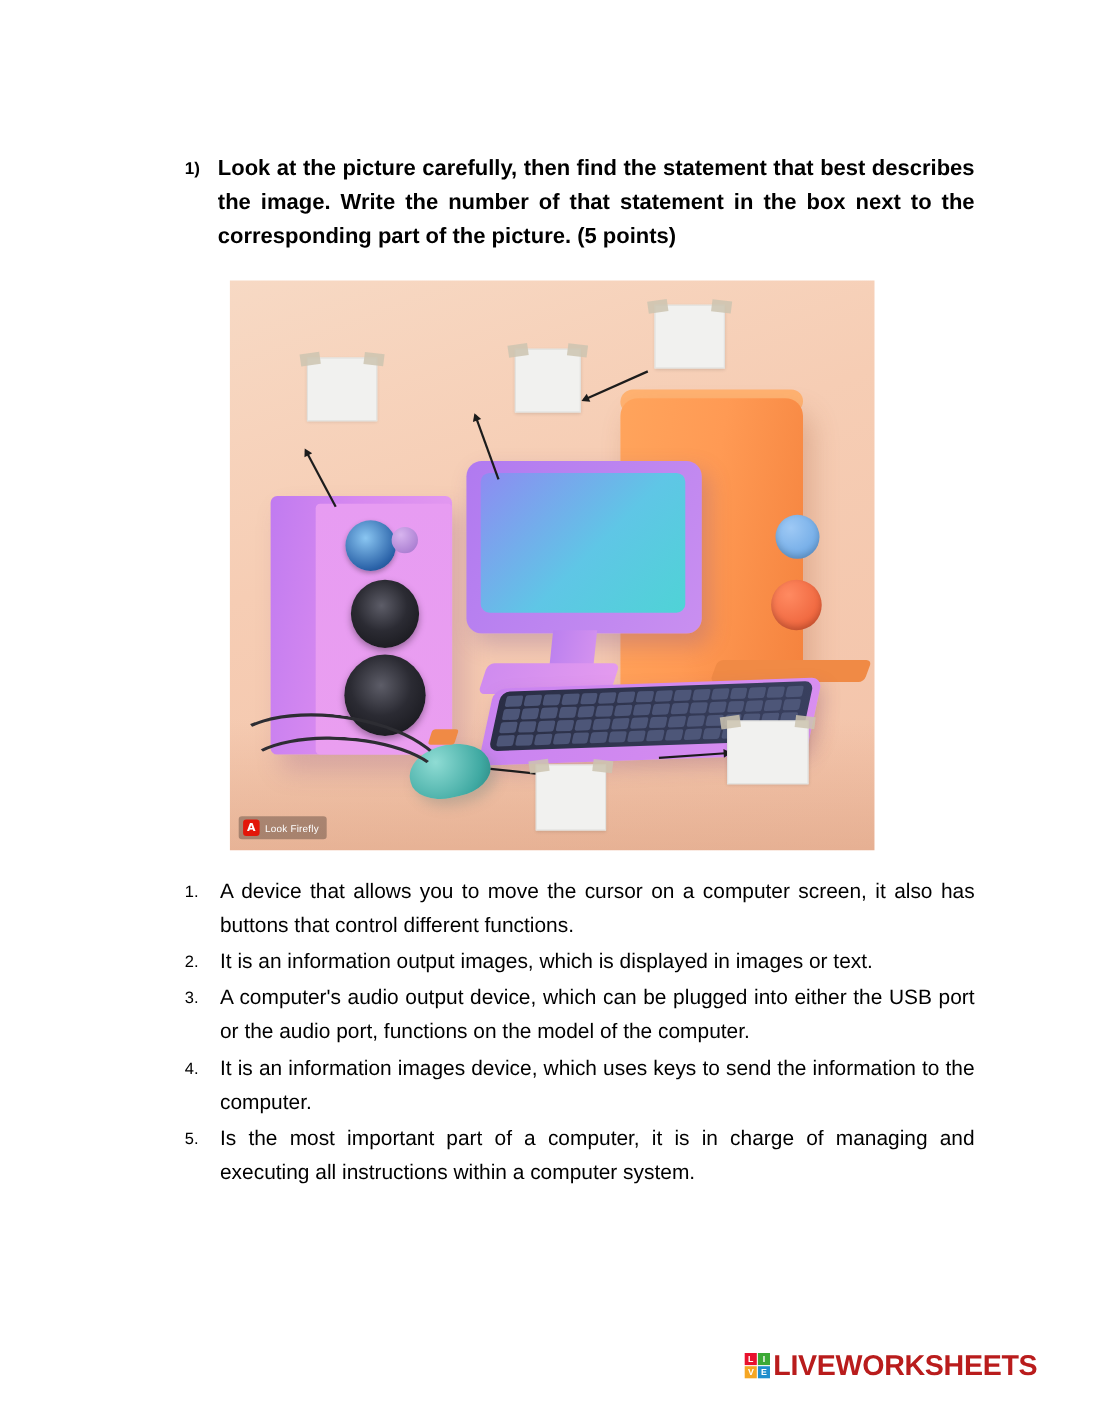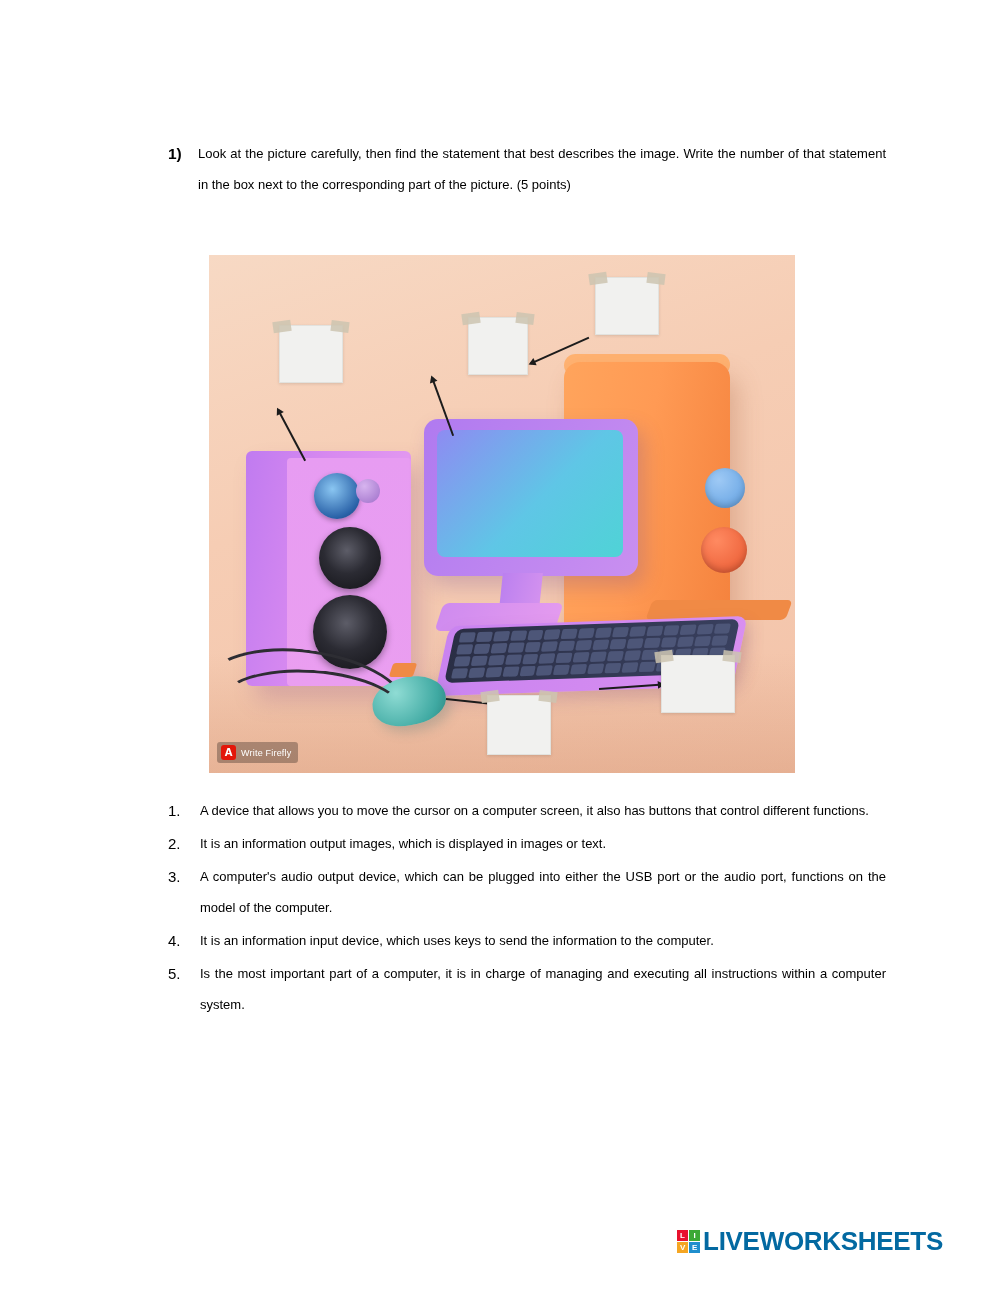--- a/index.html
+++ b/index.html
@@ -32,22 +32,22 @@
     align-items: flex-start;
   }
   .q-num {
     font-weight: bold;
     font-size: 15.5px;
     line-height: 31px;
     width: 30px;
     flex: 0 0 30px;
   }
   .q-text {
-    font-weight: normal;
-    font-size: 13px;
+    font-weight: bold;
+    font-size: 20px;
     line-height: 31px;
     text-align: justify;
     text-align-last: left;
     width: 688px;
   }
 
   
   .illustration {
     position: absolute;
     left: 209px;
@@ -309,21 +309,21 @@
     align-items: flex-start;
     margin-bottom: 2px;
   }
   .ans-num {
     flex: 0 0 32px;
     font-size: 15px;
     line-height: 31px;
   }
   .ans-text {
     width: 686px;
-    font-size: 13px;
+    font-size: 19px;
     line-height: 31px;
     text-align: justify;
     text-align-last: left;
   }
 
   
   .footer-logo {
     position: absolute;
     right: 57px;
     bottom: 37px;
@@ -343,21 +343,21 @@
     font-family: "Liberation Sans", sans-serif;
     line-height: 1;
   }
   .sq-l { background: #e8112d; }
   .sq-i { background: #3ba935; }
   .sq-v { background: #f5a623; }
   .sq-e { background: #1f8ecd; }
   .lw-word {
     font-size: 26px;
     font-weight: bold;
-    color: #0369a1;
+    color: #b91c1c;
     letter-spacing: -0.3px;
   }
 </style>
 </head>
 <body>
 
 <div class="page">
 
   <div class="question">
     <div class="q-num">1)</div>
@@ -467,41 +467,41 @@
       <div class="leader lead-e"></div>
 
       <div class="note note-a"></div>
       <div class="note note-b"></div>
       <div class="note note-c"></div>
       <div class="note note-d"></div>
       <div class="note note-e"></div>
 
       <div class="firefly">
         <div class="ff-mark">A</div>
-        <div class="ff-text">Write Firefly</div>
+        <div class="ff-text">Look Firefly</div>
       </div>
     </div>
   </div>
 
   <div class="answers">
     <div class="ans-item">
       <div class="ans-num">1.</div>
       <div class="ans-text">A device that allows you to move the cursor on a computer screen, it also has buttons that control different functions.</div>
     </div>
     <div class="ans-item">
       <div class="ans-num">2.</div>
       <div class="ans-text">It is an information output images, which is displayed in images or text.</div>
     </div>
     <div class="ans-item">
       <div class="ans-num">3.</div>
       <div class="ans-text">A computer's audio output device, which can be plugged into either the USB port or the audio port, functions on the model of the computer.</div>
     </div>
     <div class="ans-item">
       <div class="ans-num">4.</div>
-      <div class="ans-text">It is an information input device, which uses keys to send the information to the computer.</div>
+      <div class="ans-text">It is an information images device, which uses keys to send the information to the computer.</div>
     </div>
     <div class="ans-item">
       <div class="ans-num">5.</div>
       <div class="ans-text">Is the most important part of a computer, it is in charge of managing and executing all instructions within a computer system.</div>
     </div>
   </div>
 
   <div class="footer-logo">
     <div class="lw-squares">
       <span class="sq-l">L</span>

